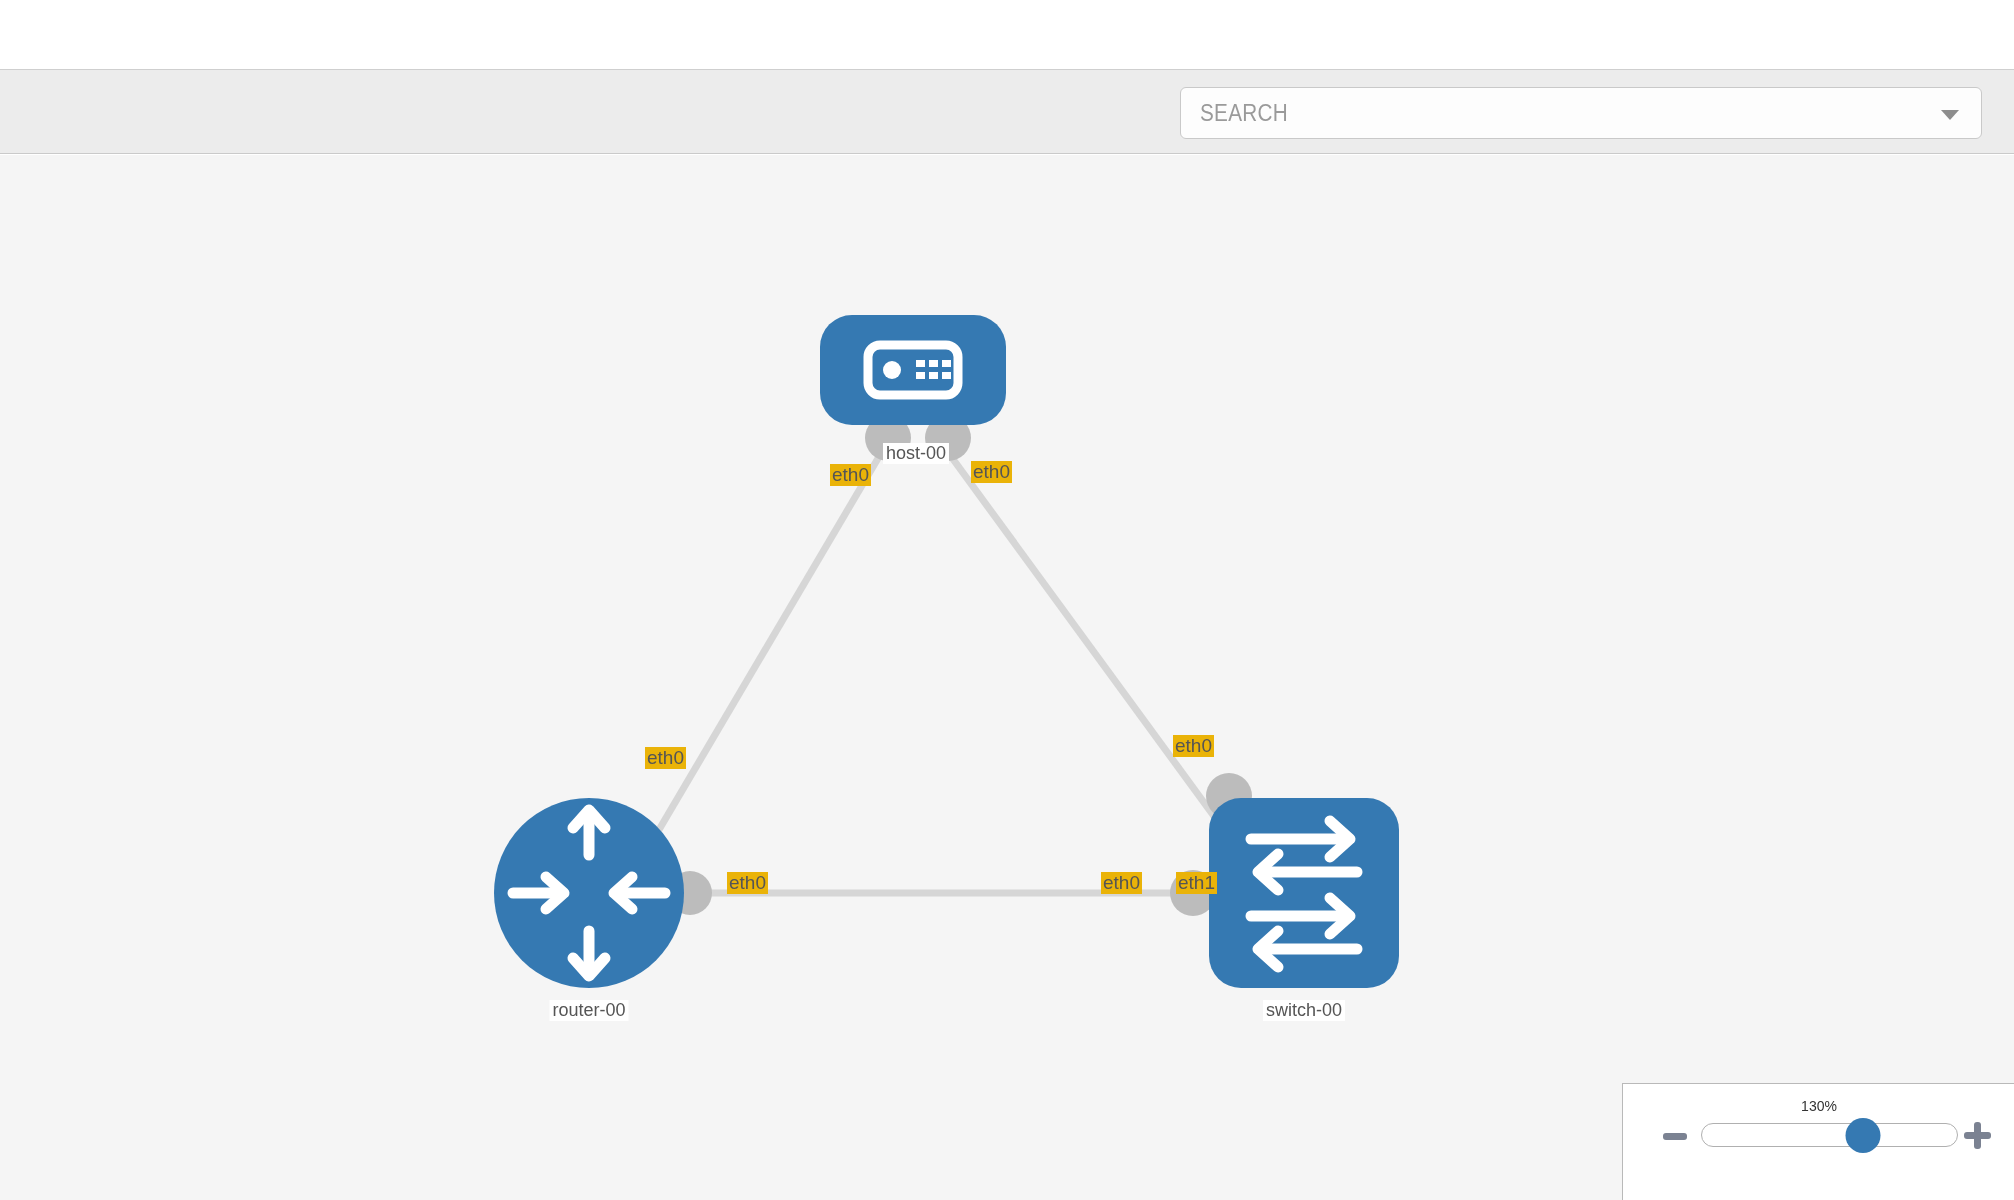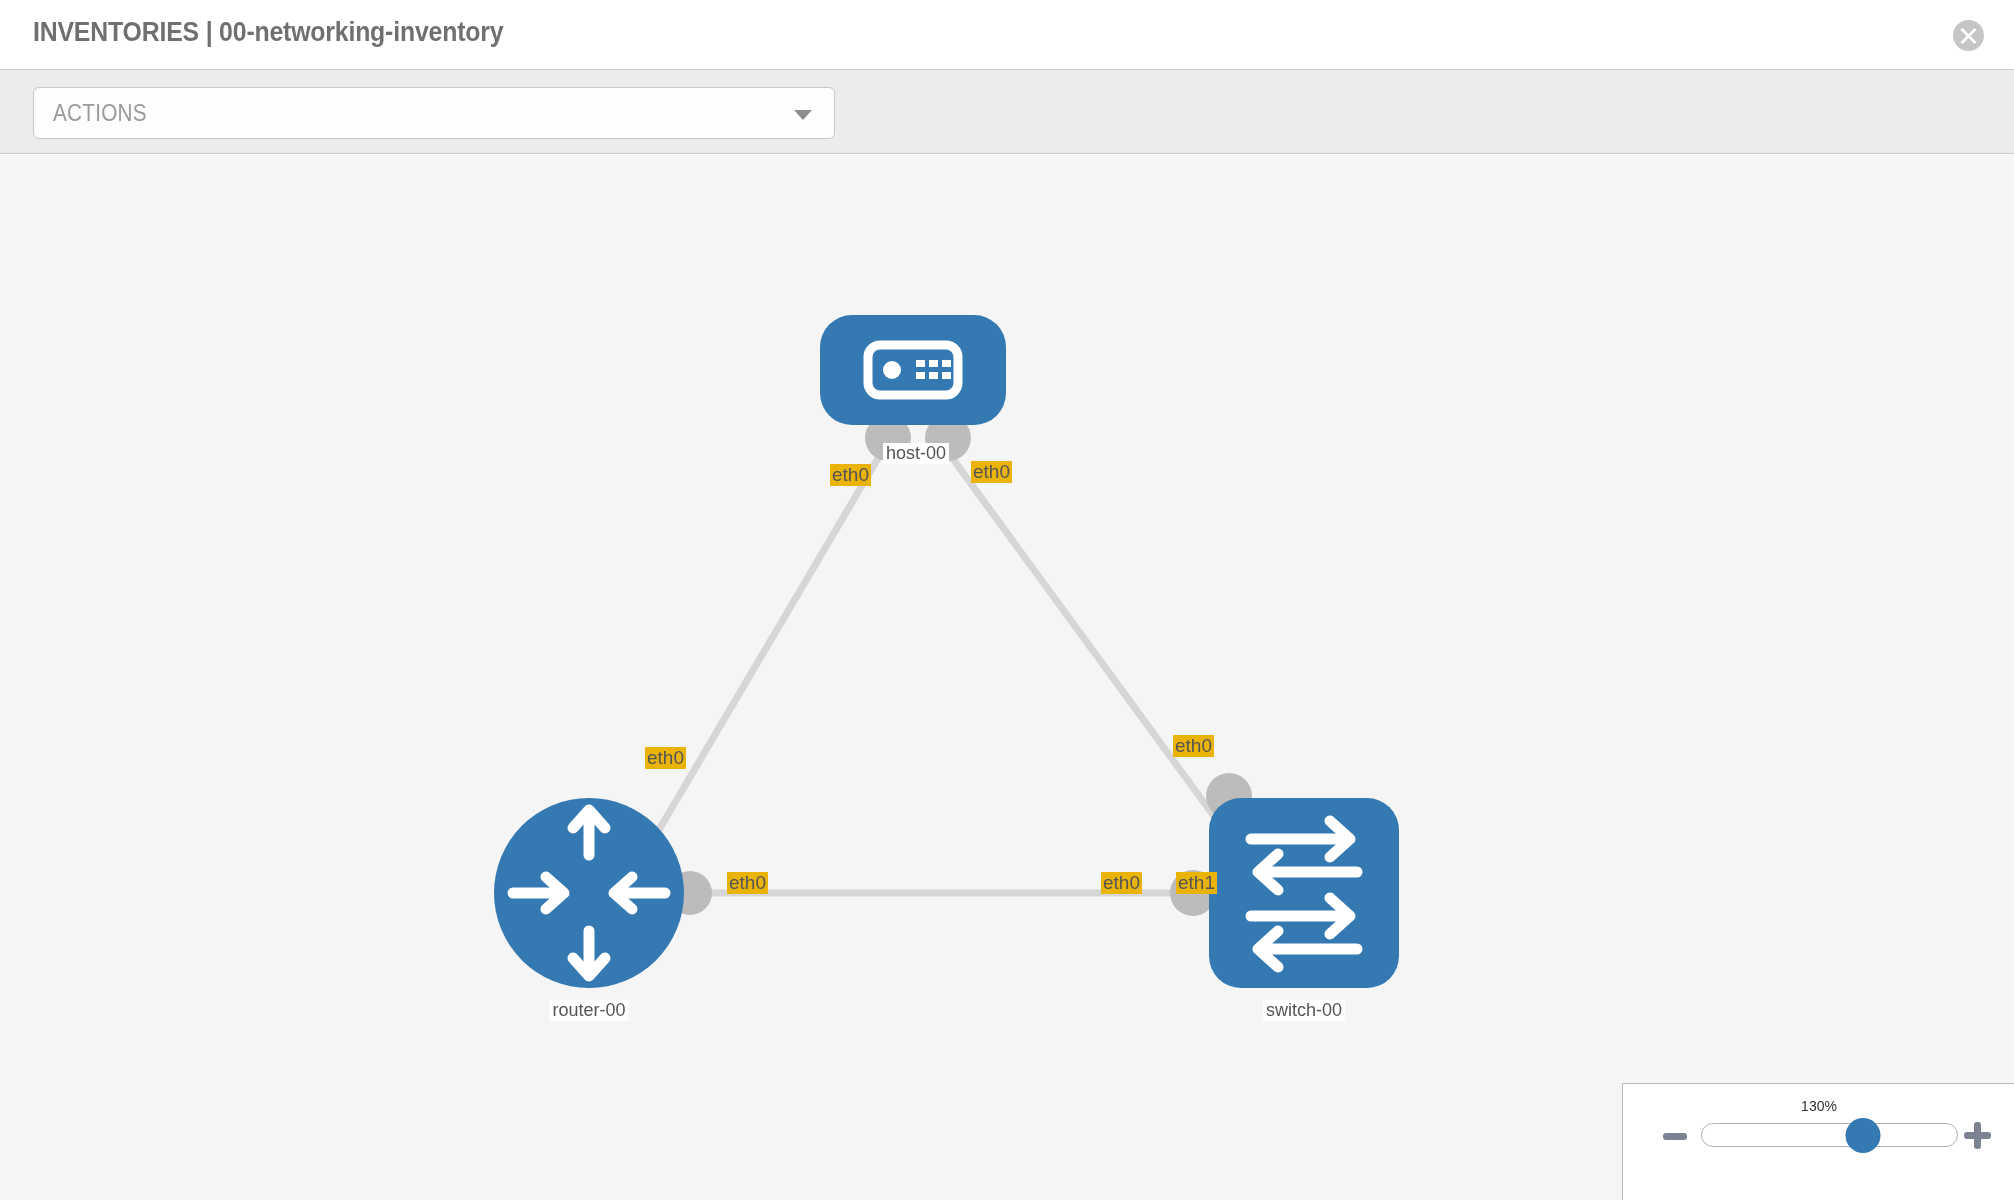--- a/index.html
+++ b/index.html
@@ -151,52 +151,44 @@
     width: 35px; height: 35px; border-radius: 50%;
     background: #3579b2; cursor: grab;
     transform: translateX(-50%);
   }
 </style>
 </head>
 <body>
 
 <div id="app">
 
-  <div class="header">
-    <div class="header-title">INVENTORIES | 00-networking-inventory</div>
-    <div class="close-btn">
-      <svg width="31" height="31" viewBox="0 0 31 31">
-        <path d="M9.5 8 L15.5 14 L21.5 8 L23.5 10 L17.5 16 L23.5 22 L21.5 24 L15.5 18 L9.5 24 L7.5 22 L13.5 16 L7.5 10 Z" fill="#ffffff"></path>
-      </svg>
-    </div>
-  </div>
 
   <div class="toolbar">
 
-    <div class="actions-select">
-      <div class="actions-label">ACTIONS</div>
-      <div class="caret"></div>
-    </div>
 
     <div class="tool-icon icon-wrench">
       <svg width="36" height="36" viewBox="0 0 36 36">
         <path d="M24.6 4.2 a10 10 0 0 0 -9.0 15.6 L5.4 30.0 a2.8 2.8 0 1 0 3.9 3.9 L19.5 23.7 a10 10 0 0 0 13.2 -12.4 l-5.3 5.3 l-5.0 -1.0 l-1.0 -5.0 Z" fill="#7b8292"></path>
       </svg>
     </div>
 
     <div class="tool-icon icon-key">
       <svg width="36" height="36" viewBox="0 0 36 36">
         <circle cx="13" cy="12" r="9" fill="none" stroke="#7b8292" stroke-width="4.2"></circle>
         <circle cx="13" cy="12" r="2.4" fill="#7b8292"></circle>
         <path d="M18.6 17.8 L31.0 30.6" stroke="#7b8292" stroke-width="4.2" stroke-linecap="round" fill="none"></path>
         <path d="M24.0 23.0 L28.6 18.6" stroke="#7b8292" stroke-width="4.0" stroke-linecap="round" fill="none"></path>
         <path d="M27.2 26.2 L30.6 22.8" stroke="#7b8292" stroke-width="4.0" stroke-linecap="round" fill="none"></path>
       </svg>
     </div>
 
+    <div class="search-box">
+      <div class="search-label">SEARCH</div>
+      <div class="caret"></div>
+    </div>
   </div>
 
   <div class="canvas">
 
     <svg class="topo-svg" width="2014" height="1045" viewBox="0 0 2014 1045">
 
       <g>
         <line x1="880" y1="300" x2="650" y2="690" stroke="#d6d6d6" stroke-width="7"></line>
         <line x1="950" y1="300" x2="1235" y2="690" stroke="#d6d6d6" stroke-width="7"></line>
         <line x1="660" y1="738" x2="1215" y2="738" stroke="#d6d6d6" stroke-width="7"></line>

